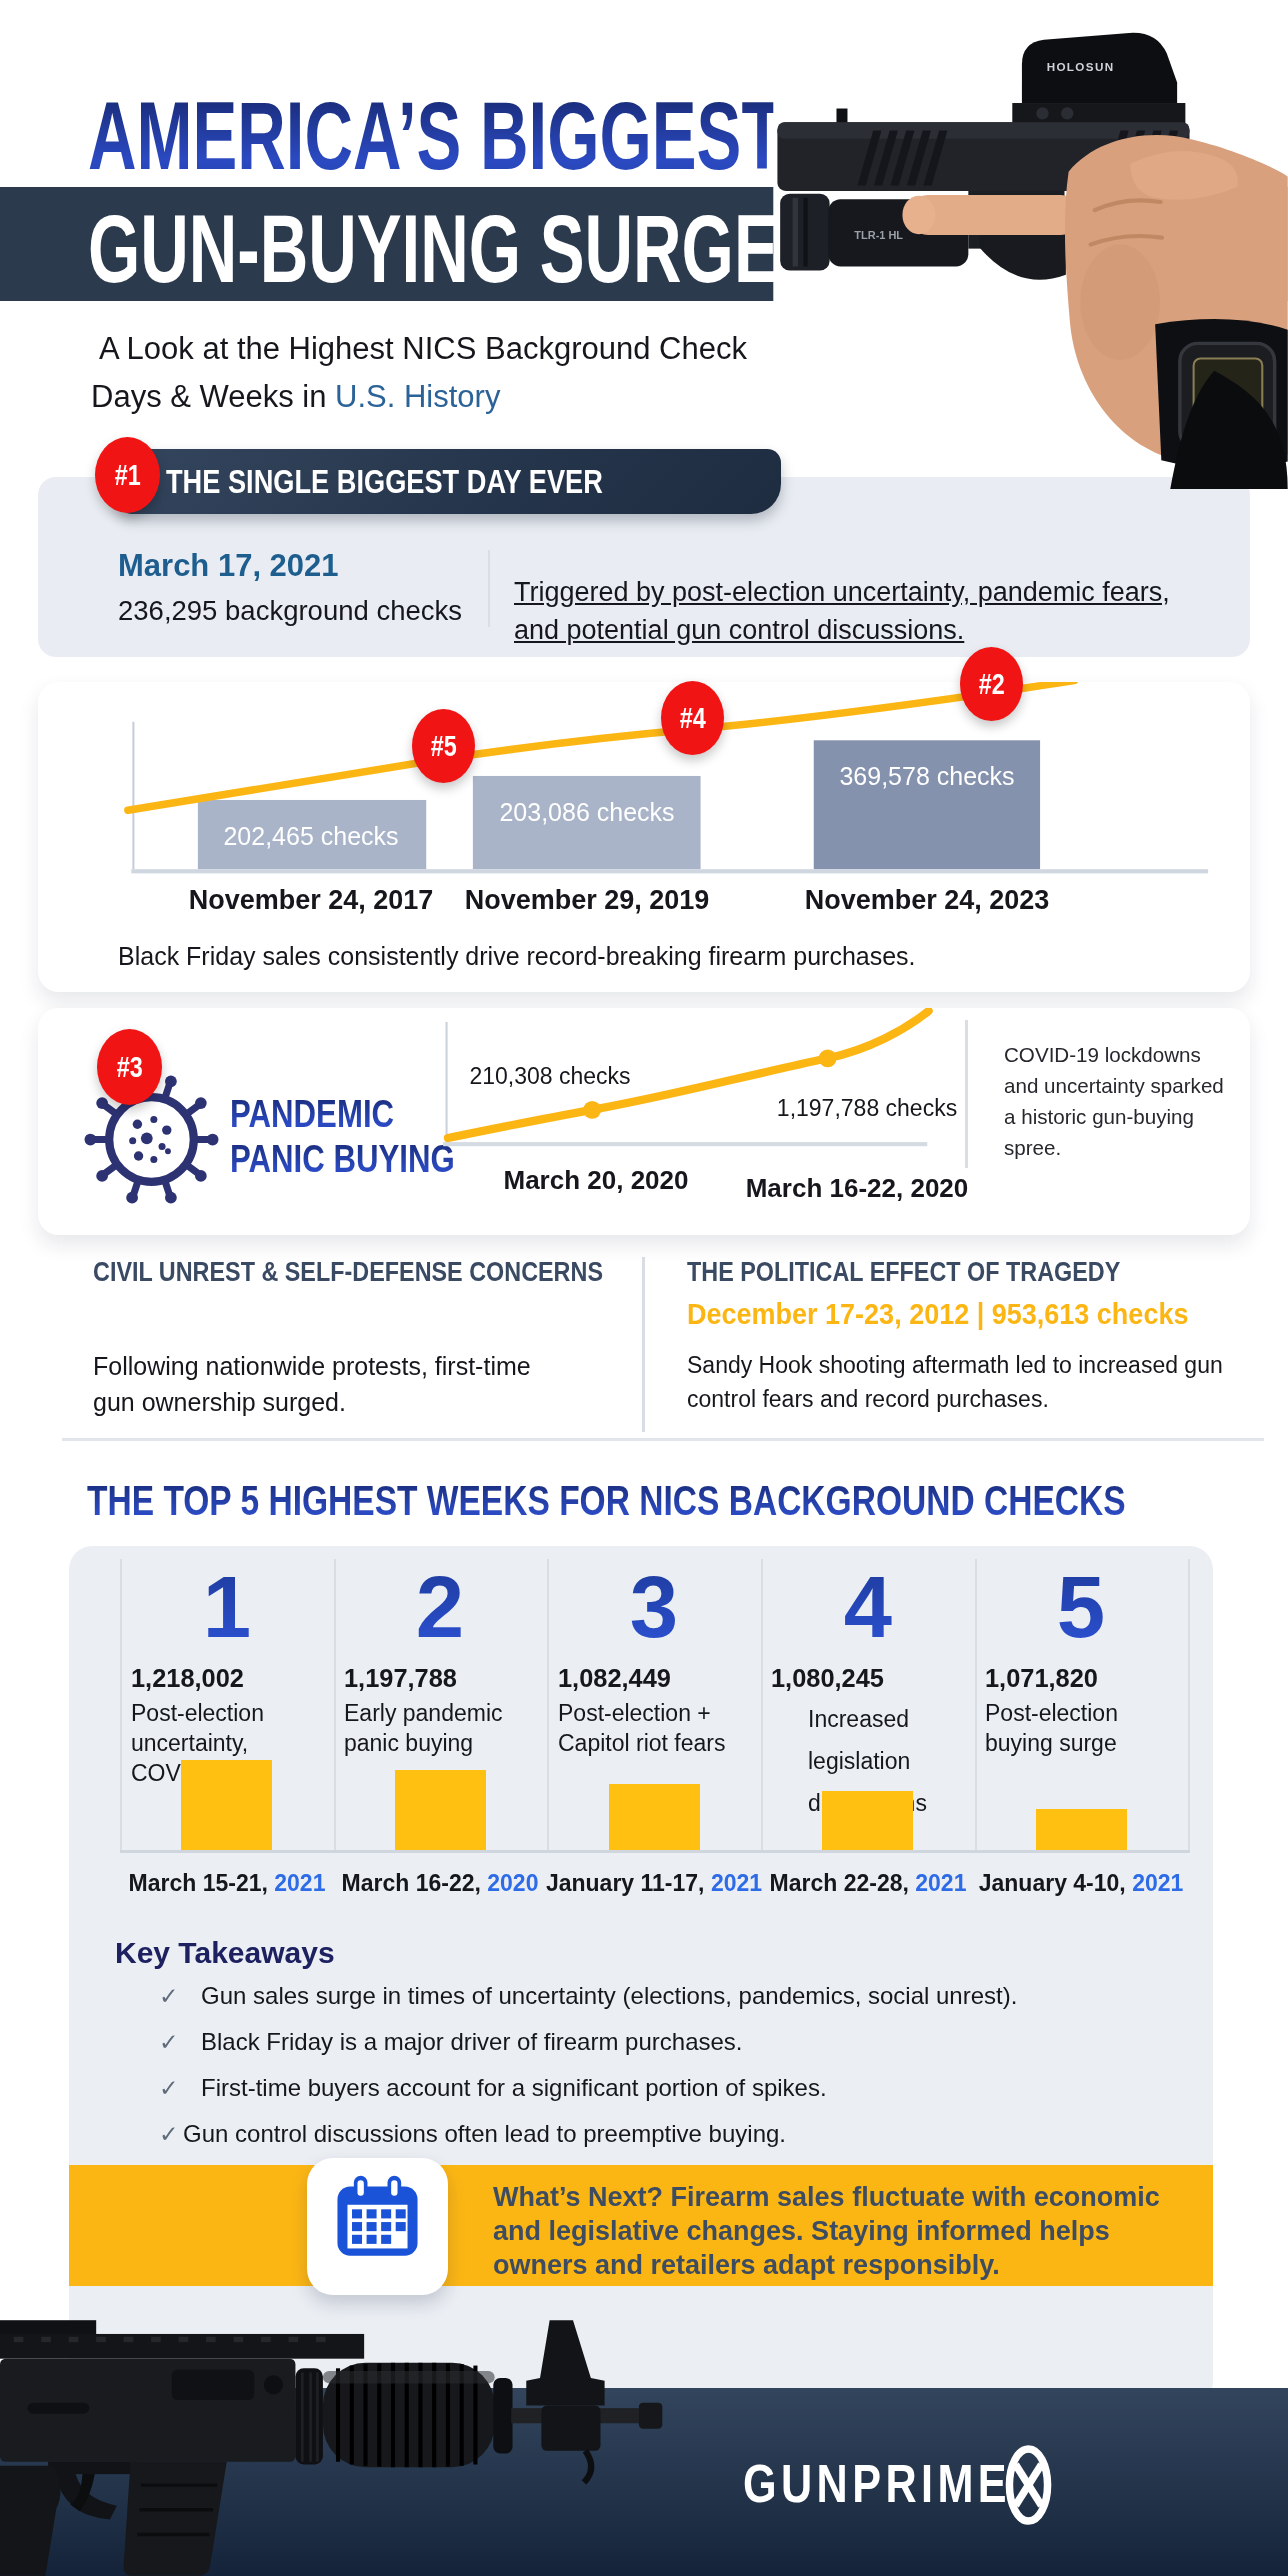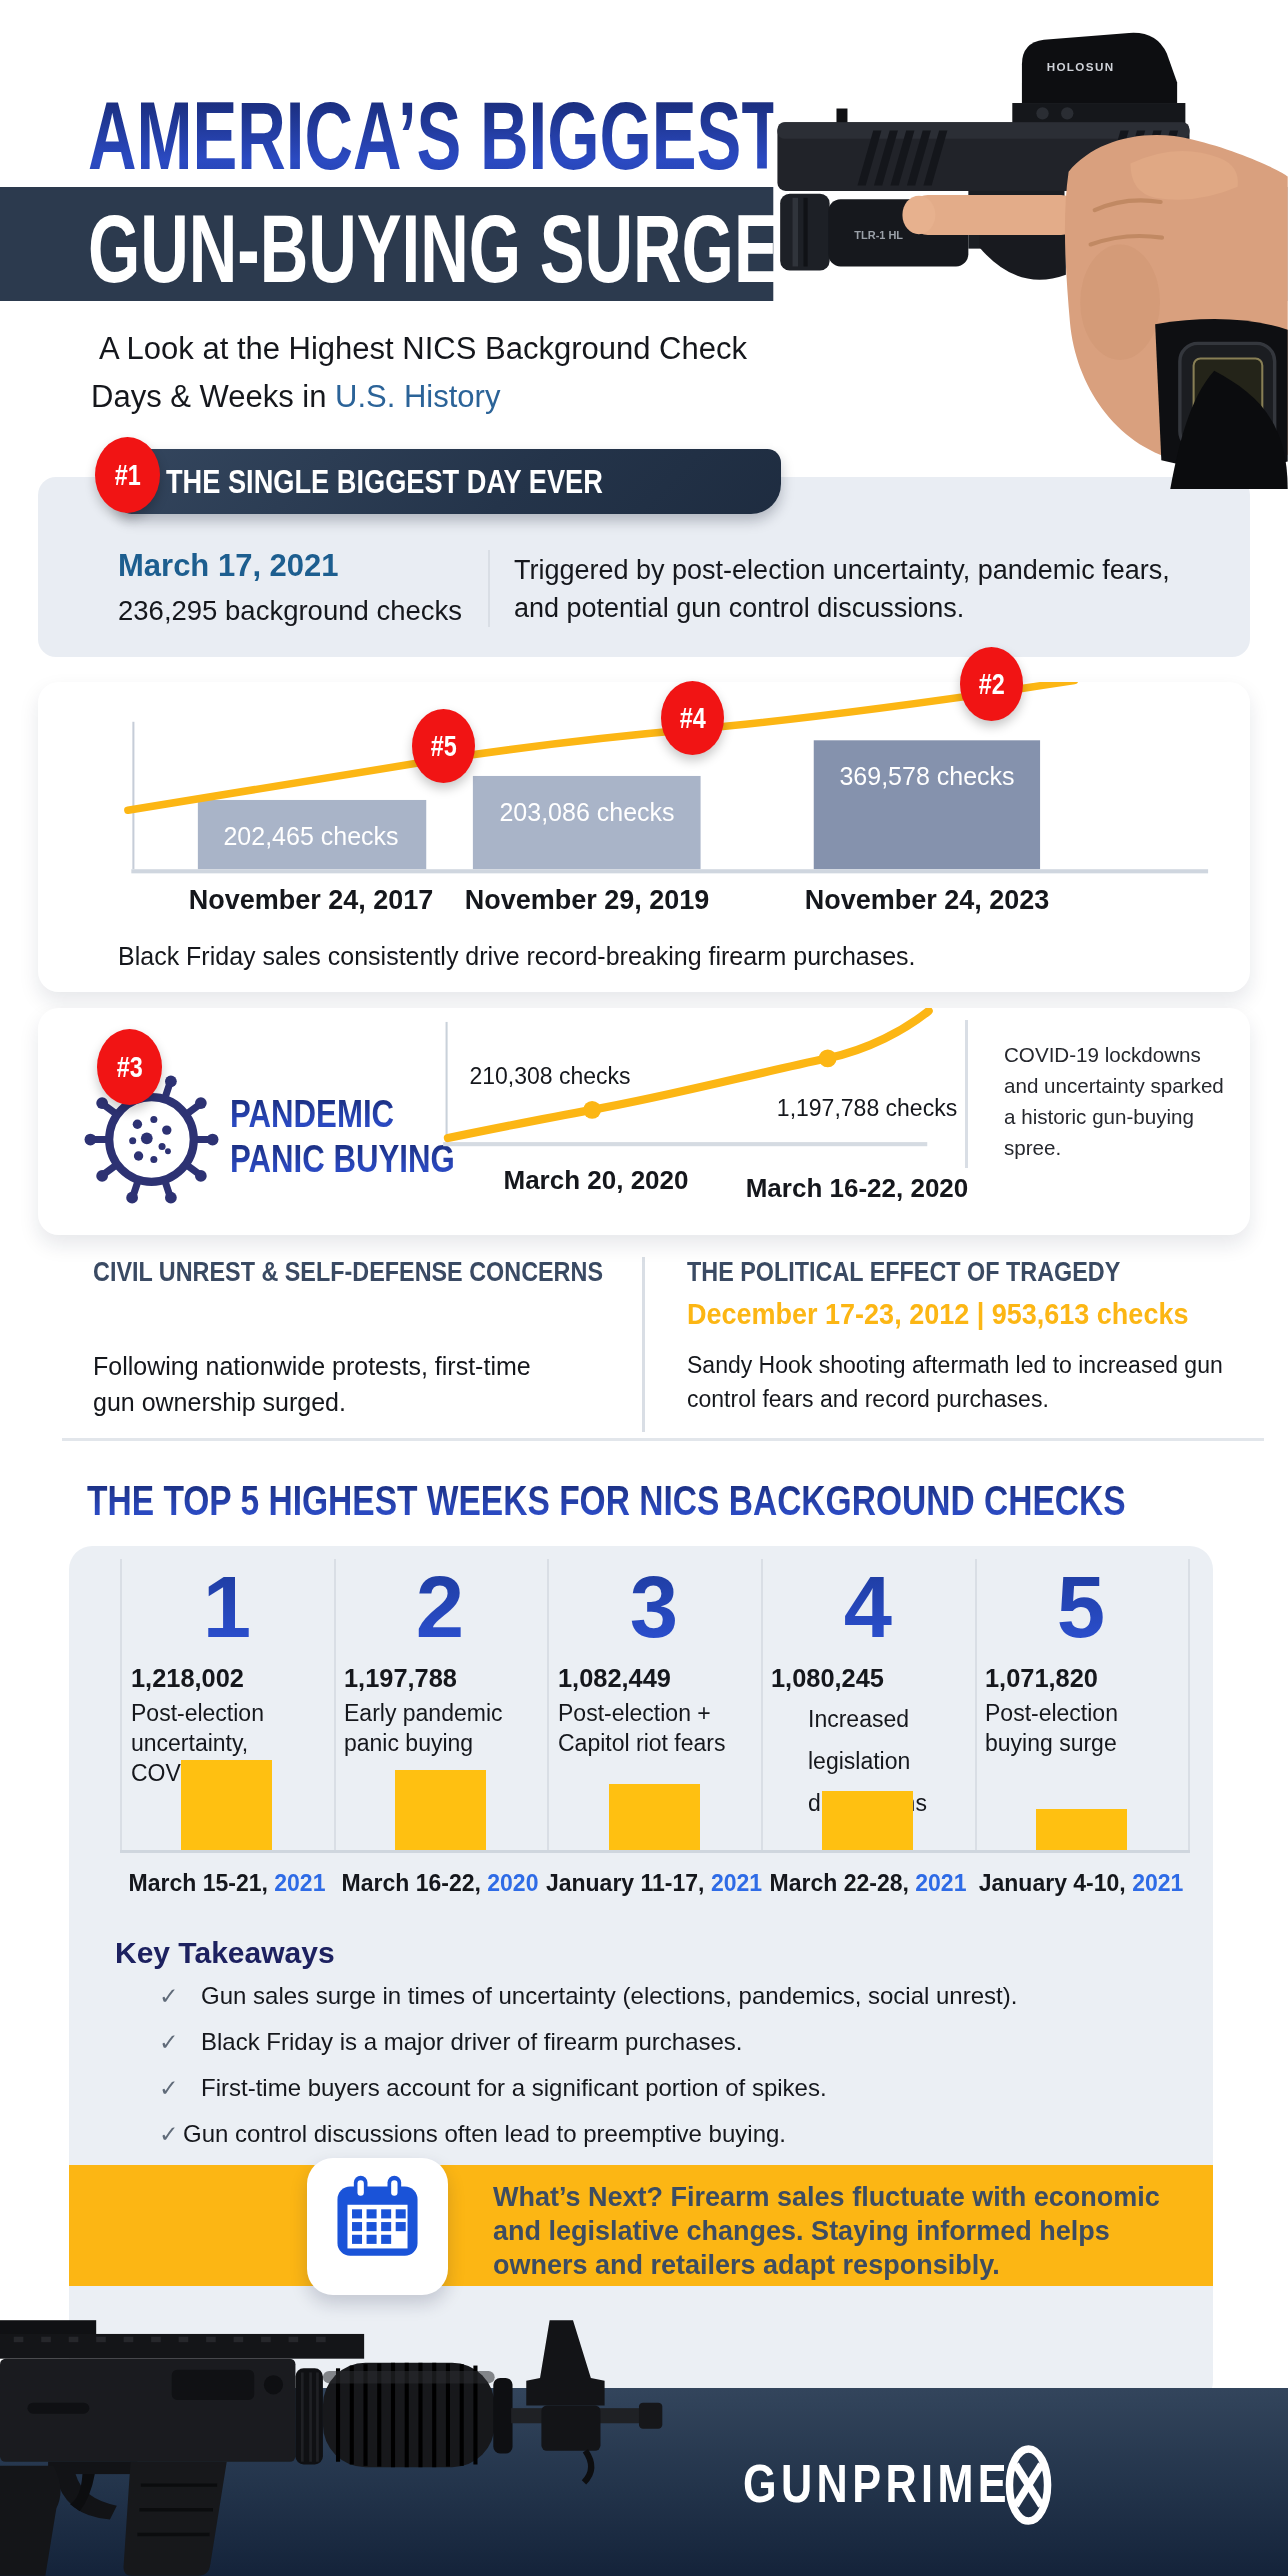--- a/index.html
+++ b/index.html
@@ -119,21 +119,21 @@
     <div style="padding-left:48px;line-height:65px;font-size:34px;color:#fff;font-weight:700;">
       <span class="cond c80">THE SINGLE BIGGEST DAY EVER</span>
     </div>
   </div>
   <div class="abs badge" style="left:95px;top:437px;width:65px;height:76px;">
     <span>#1</span>
   </div>
   <div class="abs steel" style="left:118px;top:548px;font-size:31px;z-index:4;">March 17, 2021</div>
   <div class="abs body-txt" style="left:118px;top:595px;font-size:27.5px;z-index:4;">236,295 background checks</div>
   <div class="abs vline" style="left:488px;top:550px;width:2.1px;height:77px;z-index:4;"></div>
-  <div class="abs body-txt" style="left:514px;top:551px;width:694px;font-size:27px;line-height:38px;z-index:4;">Triggered by post-election uncertainty, pandemic fears, and potential gun control discussions.</div>
+  <div class="abs body-txt" style="left:514px;top:573px;width:694px;font-size:27px;line-height:38px;z-index:4;text-decoration:underline;">Triggered by post-election uncertainty, pandemic fears, and potential gun control discussions.</div>
 
   <div class="abs card-white" style="left:38px;top:682px;width:1212px;height:310px;z-index:3;"></div>
   <svg class="abs" style="left:38px;top:682px;z-index:4;" width="1212" height="310" viewBox="0 0 1765 452">
     <line x1="138" y1="58" x2="138" y2="273" stroke="#c6cdd8" stroke-width="3"></line>
     <rect x="232" y="172" width="333" height="101" fill="#a9b4c8"></rect>
     <rect x="633" y="137" width="332" height="136" fill="#a9b4c8"></rect>
     <rect x="1130" y="85" width="330" height="188" fill="#8592ad"></rect>
     <path d="M130,187 C300,160 450,135 591,112 C720,93 830,80 955,69 C1100,56 1260,36 1510,-2" fill="none" stroke="#fcb614" stroke-width="11" stroke-linecap="round"></path>
     <rect x="135" y="273" width="1570" height="6" fill="#cfd6df"></rect>
   </svg>

